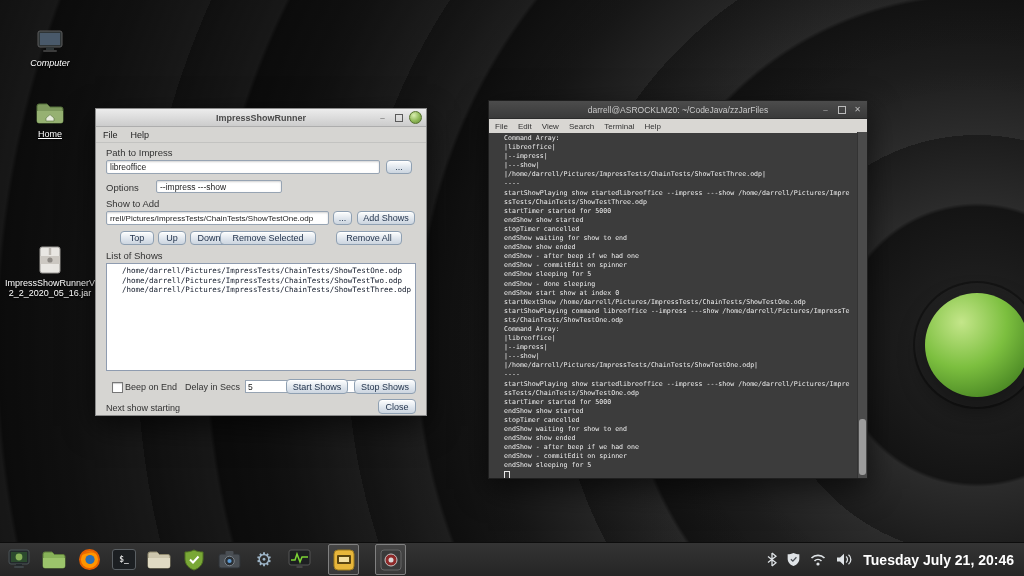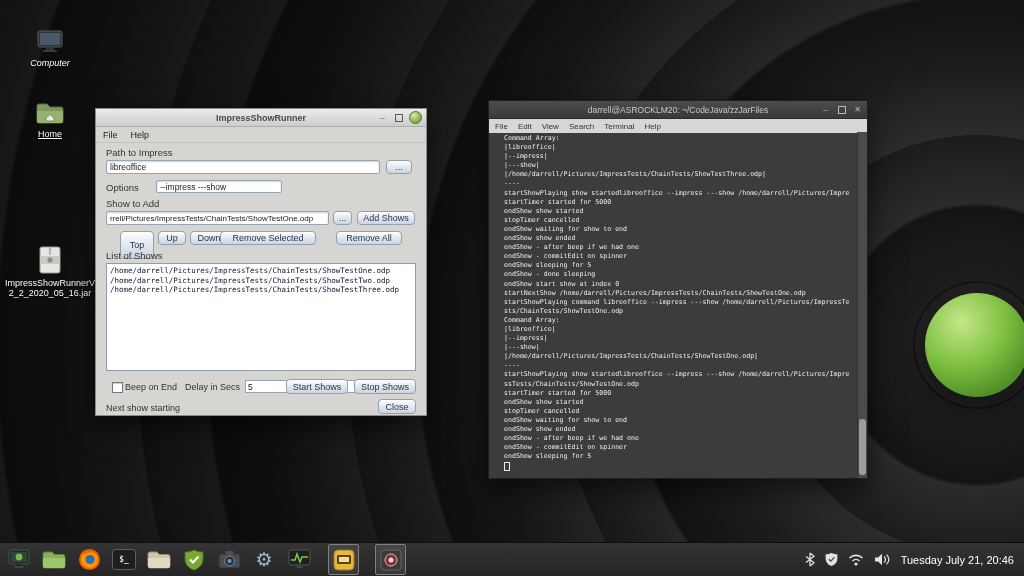--- a/index.html
+++ b/index.html
@@ -38,21 +38,21 @@
   .lbl{position:absolute;font-size:9.5px;color:#333;}
   .nfield{position:absolute;background:#fff;border:1px solid #97a4b3;border-radius:2px;
     font-size:8.5px;color:#222;padding:0 3px;box-shadow:inset 0 1px 2px rgba(0,0,0,.18);
     font-family:"Liberation Sans",sans-serif;box-sizing:border-box;}
   .nbtn{position:absolute;display:flex;align-items:center;justify-content:center;
     font-size:9px;color:#1f3049;background:linear-gradient(#fdfefe,#dde4ec 60%,#ccd5df);
     border:1px solid #8fa0b2;border-radius:4px;box-shadow:inset 0 1px 0 #fff;cursor:pointer;
     white-space:nowrap;box-sizing:border-box;}
   #showlist{position:absolute;left:10px;top:154px;width:310px;height:108px;background:#fff;
     border:1px solid #8f9cb0;overflow:hidden;padding:2px 3px;box-sizing:border-box;}
-  #showlist .show-item{font:7.5px/9.5px "DejaVu Sans Mono",monospace;color:#101828;white-space:pre;}
+  #showlist .show-item{font:7.5px/9.5px "DejaVu Sans Mono",monospace;color:#101828;white-space:pre;margin-left:12px;}
   .cb{position:absolute;width:9px;height:9px;background:#fff;border:1px solid #777;
     box-shadow:inset 0 1px 1px rgba(0,0,0,.2);cursor:pointer;}
   #spinner{position:absolute;left:149px;top:271px;width:27px;height:13px;display:flex;}
   #spinner .spin-val{flex:1;background:#fff;border:1px solid #97a4b3;font-size:8.5px;color:#222;
     text-align:left;padding:0 2px;box-sizing:border-box;font-family:"Liberation Sans",sans-serif;}
   #spinner .arrows{width:10px;display:flex;flex-direction:column;}
   #spinner .arrows span{flex:1;background:linear-gradient(#f3f6f9,#cfd8e2);border:1px solid #8fa0b2;
     display:flex;align-items:center;justify-content:center;font-size:4px;color:#2c3e55;cursor:pointer;}
   
   #terminal{left:488px;top:100px;width:378px;height:377px;background:#3c3c3c;border:1px solid #1f1f1f;}
@@ -72,21 +72,21 @@
     display:flex;align-items:center;}
   .tb-launchers{display:flex;align-items:center;gap:9px;padding-left:6px;}
   .tb-ico{width:26px;height:26px;display:flex;align-items:center;justify-content:center;cursor:pointer;}
   .term-launch{width:22px;height:19px;background:#1c1f22;border:1px solid #5a5f63;border-radius:3px;
     color:#d6d6d6;font:bold 8px "DejaVu Sans Mono",monospace;display:flex;align-items:center;justify-content:center;}
   .gear-glyph{font-size:19px;color:#9fb6c9;line-height:19px;}
   .tb-win{width:29px;height:29px;border:1px solid #808080;background:rgba(255,255,255,.09);
     border-radius:2px;display:flex;align-items:center;justify-content:center;margin-left:7px;cursor:pointer;}
   .tb-right{margin-left:auto;display:flex;align-items:center;gap:10px;padding-right:10px;}
   .tb-tray{display:flex;align-items:center;justify-content:center;cursor:pointer;}
-  #clock{color:#fff;font-size:11px;font-weight:normal;white-space:nowrap;cursor:pointer;}
+  #clock{color:#fff;font-size:14px;font-weight:bold;white-space:nowrap;cursor:pointer;}
 </style>
 </head>
 <body>
 
 <div id="desktop">
   <div id="sphere"></div>
 
   <div class="dicon" id="icon-computer">
     <svg width="26" height="24" viewBox="0 0 26 24">
       <rect x="1" y="1" width="24" height="16" rx="2" fill="#2e3436" stroke="#5a5a5a"></rect>
@@ -138,21 +138,21 @@
     <button class="nbtn" style="left:290px;top:51px;width:26px;height:14px">...</button>
 
     <span class="lbl" style="left:10px;top:73px">Options</span>
     <input class="nfield" style="left: 60px; top: 71px; width: 126px; height: 13px;" value="--impress ---show">
 
     <span class="lbl" style="left:10px;top:89px">Show to Add</span>
     <input class="nfield" style="left: 10px; top: 102px; width: 223px; height: 14px; font-size: 8px;" value="rrell/Pictures/ImpressTests/ChainTests/ShowTestOne.odp">
     <button class="nbtn" style="left:237px;top:102px;width:19px;height:14px">...</button>
     <button class="nbtn" style="left:261px;top:102px;width:58px;height:14px">Add Shows</button>
 
-    <button class="nbtn" style="left:24px;top:122px;width:34px;height:28px">Top</button>
+    <button class="nbtn" style="left:24px;top:122px;width:34px;height:14px">Top</button>
     <button class="nbtn" style="left:62px;top:122px;width:28px;height:14px">Up</button>
     <button class="nbtn" style="left:94px;top:122px;width:38px;height:14px">Down</button>
     <button class="nbtn" style="left:124px;top:122px;width:96px;height:14px">Remove Selected</button>
     <button class="nbtn" style="left:240px;top:122px;width:66px;height:14px">Remove All</button>
 
     <span class="lbl" style="left:10px;top:141px">List of Shows</span>
     <div id="showlist">
         <div class="show-item">/home/darrell/Pictures/ImpressTests/ChainTests/ShowTestOne.odp</div>
         <div class="show-item">/home/darrell/Pictures/ImpressTests/ChainTests/ShowTestTwo.odp</div>
         <div class="show-item">/home/darrell/Pictures/ImpressTests/ChainTests/ShowTestThree.odp</div>
@@ -196,20 +196,21 @@
       </div>
     <div id="term-body">
       <div>
           <div class="tline">Command Array:</div>
           <div class="tline">|libreoffice|</div>
           <div class="tline">|--impress|</div>
           <div class="tline">|---show|</div>
           <div class="tline">|/home/darrell/Pictures/ImpressTests/ChainTests/ShowTestThree.odp|</div>
           <div class="tline">----</div>
           <div class="tline">startShowPlaying show startedlibreoffice --impress ---show /home/darrell/Pictures/Impre</div>
+          <div class="tline">ssTests/ChainTests/ShowTestThree.odp</div>
           <div class="tline">startTimer started for 5000</div>
           <div class="tline">endShow show started</div>
           <div class="tline">stopTimer cancelled</div>
           <div class="tline">endShow waiting for show to end</div>
           <div class="tline">endShow show ended</div>
           <div class="tline">endShow - after beep if we had one</div>
           <div class="tline">endShow - commitEdit on spinner</div>
           <div class="tline">endShow sleeping for 5</div>
           <div class="tline">endShow - done sleeping</div>
           <div class="tline">endShow start show at index 0</div>

